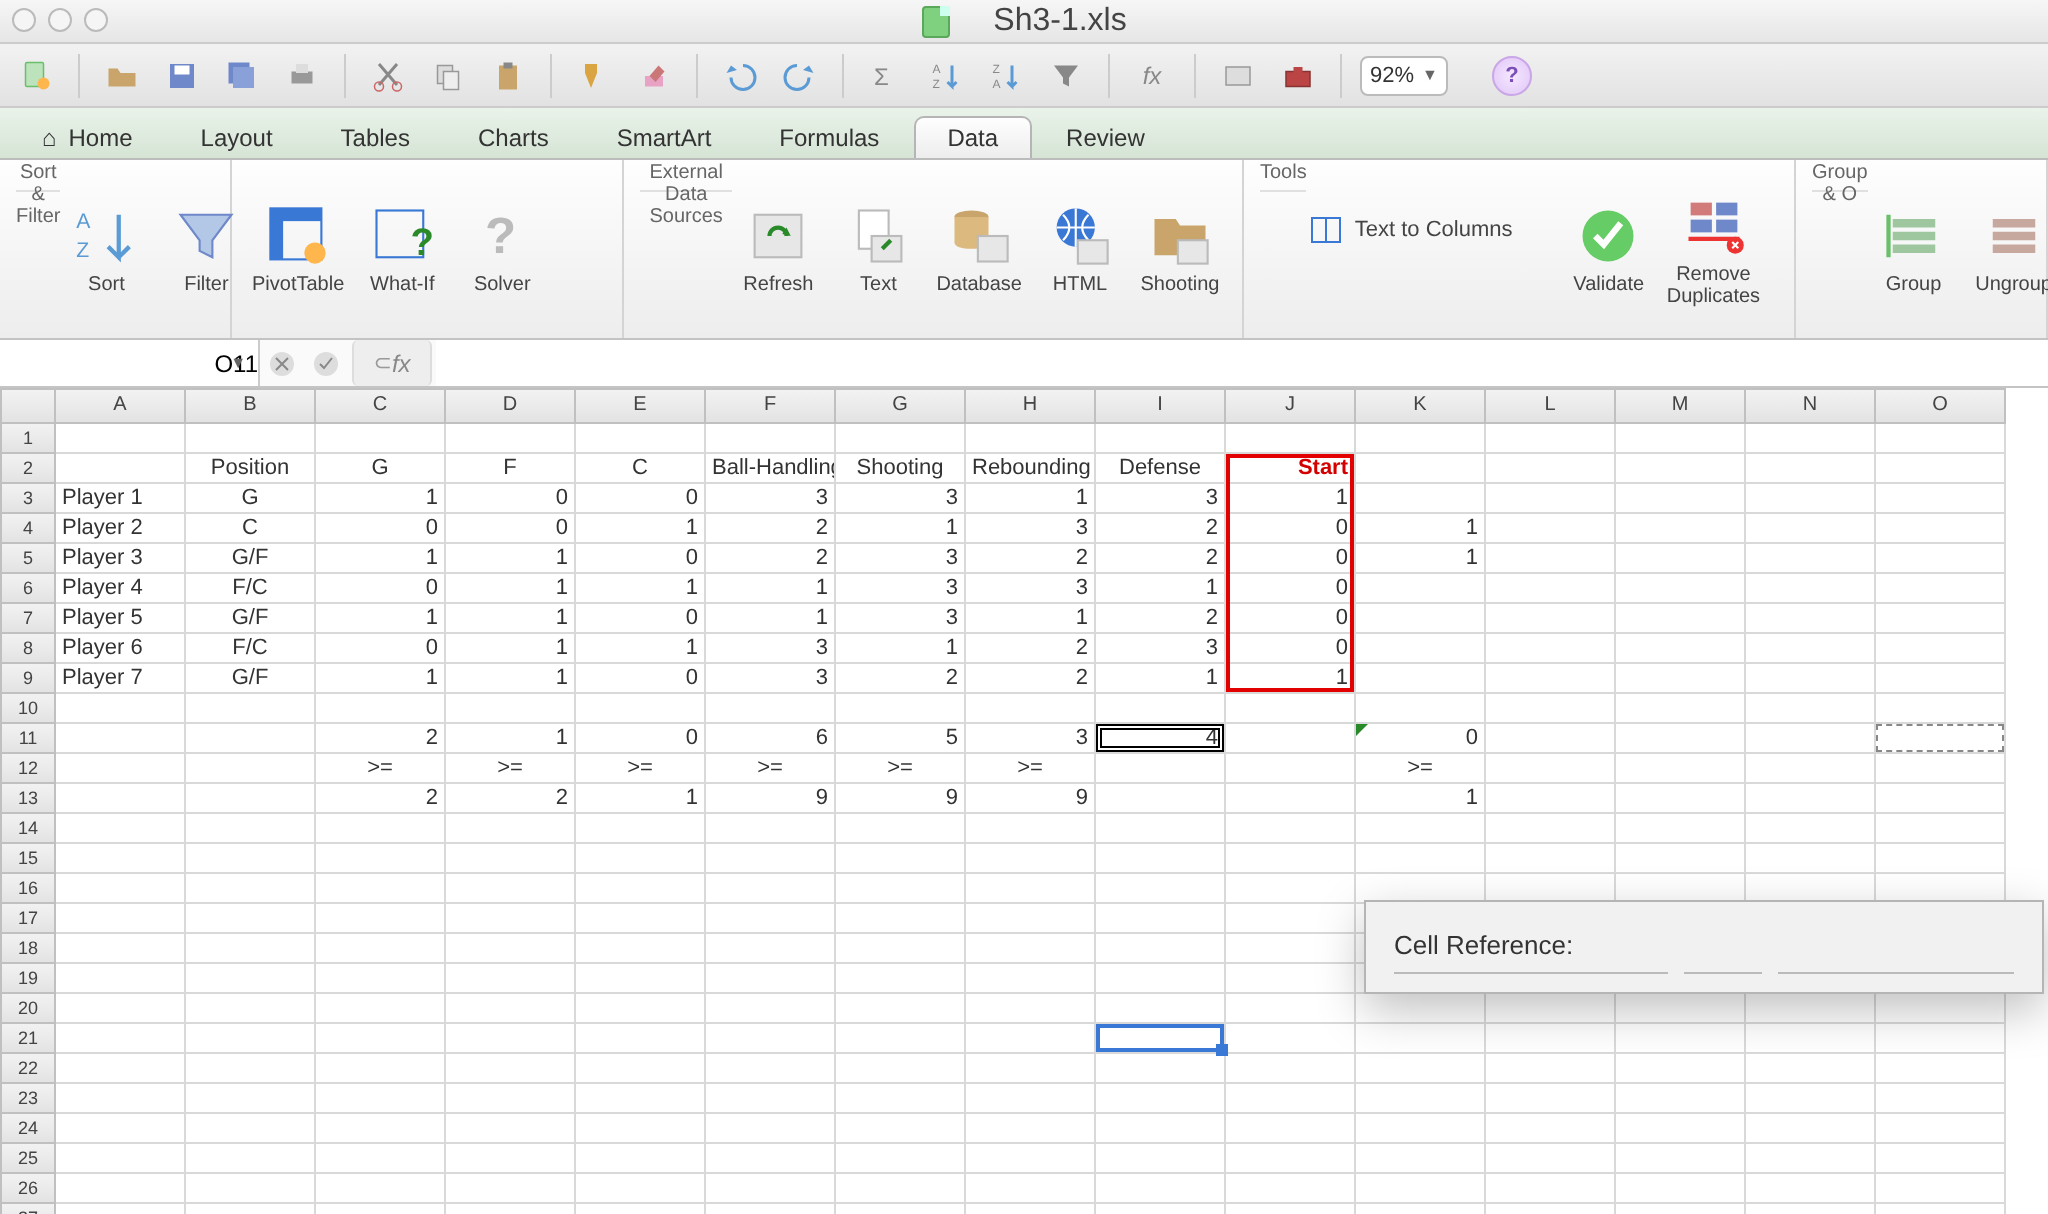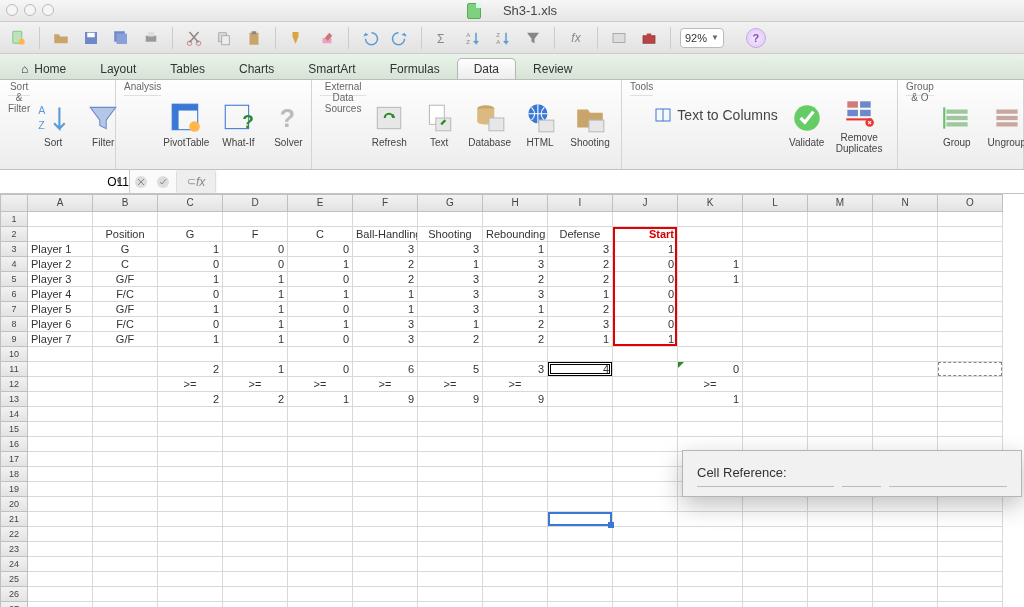--- a/index.html
+++ b/index.html
@@ -2,21 +2,21 @@
 <html><head>
 <meta charset="utf-8">
 <style>
 * { box-sizing: border-box; margin: 0; padding: 0; font-family: -apple-system, "Lucida Grande", Arial, sans-serif; }
 body { background: #fff; font-size: 11px; color: #333; overflow: hidden; width: 1024px; height: 607px; position: relative; }
 
 
 .titlebar { height: 22px; background: linear-gradient(#f6f6f6,#e6e6e6); border-bottom: 1px solid #ccc; display:flex; align-items:center; justify-content:center; position:relative;}
 .traffic { position:absolute; left:6px; top:4px; display:flex; gap:6px;}
 .traffic span{ width:12px; height:12px; border-radius:50%; border:1px solid #bbb; background:#f5f5f5;}
-.titlebar .file { display:flex; align-items:center; gap:22px; font-size:13px; color:#444;}
+.titlebar .file { display:flex; align-items:center; gap:22px; font-size:16px; color:#444;}
 .titlebar .icon-doc{ width:14px;height:16px;background:#7fd07f;border:1px solid #5aa85a;border-radius:2px;position:relative;}
 .titlebar .icon-doc::after{content:"";position:absolute;right:-1px;top:-1px;width:5px;height:5px;background:#cfe;}
 
 
 .qtb { height:32px; background:linear-gradient(#f2f2f2,#e2e2e2); border-bottom:1px solid #ccc; display:flex; align-items:center; padding:0 6px; gap:6px;}
 .qtb .qbtn{width:24px;height:24px;border:1px solid transparent;border-radius:4px;display:flex;align-items:center;justify-content:center;color:#777;}
 .qtb .qbtn svg{width:18px;height:18px;fill:#888;}
 .qtb .sep{width:1px;height:22px;background:#ccc;margin:0 3px;}
 .zoom{display:flex;align-items:center;border:1px solid #bbb;border-radius:4px;background:#fff;height:20px;padding:0 4px;font-size:11px;gap:4px;}
 .zoom .dd{font-size:8px;color:#666;}
@@ -30,21 +30,21 @@
 
 
 .ribbon{height:90px;background:linear-gradient(#fefefe,#ededed);border-bottom:1px solid #c3c3c3;display:flex;}
 .rgroup{border-right:1px solid #d4d4d4;padding:0 8px;display:flex;flex-direction:row;min-width:0;}
 .rgroup .ghead{height:16px;font-size:10px;color:#666;text-align:center;padding-top:1px;border-bottom:1px solid #e0e0e0;}
 .rgroup .gbody{flex:1;display:flex;align-items:center;gap:8px;padding:4px 2px;}
 .rbtn{display:flex;flex-direction:column;align-items:center;gap:2px;min-width:42px;cursor:pointer;}
 .rbtn .ric{width:34px;height:34px;display:flex;align-items:center;justify-content:center;}
 .rbtn .rlbl{font-size:10px;color:#444;text-align:center;line-height:11px;}
 .stackbtns{display:flex;flex-direction:column;gap:4px;}
-.minibtn{display:flex;align-items:center;gap:6px;font-size:14px;color:#444;cursor:pointer;margin-top:44px;}
+.minibtn{display:flex;align-items:center;gap:6px;font-size:11px;color:#444;cursor:pointer;margin-top:44px;}
 .minibtn .mic{width:16px;height:16px;}
 
 
 .fbar{height:24px;border-bottom:1px solid #c4c4c4;background:#fafafa;display:flex;align-items:center;}
 .namebox{width:130px;border-right:1px solid #ccc;height:100%;display:flex;align-items:center;justify-content:center;background:#fff;position:relative;}
 .namebox input{border:none;width:100%;text-align:right;font-size:12px;outline:none;}
 .namebox .dd{position:absolute;right:6px;font-size:8px;color:#666;}
 .fbbtn{width:22px;height:100%;display:flex;align-items:center;justify-content:center;color:#999;border-right:0;}
 .fx{font-style:italic;font-size:12px;color:#888;}
 .fbinput{flex:1;border:none;height:100%;padding:0 6px;font-size:12px;outline:none;background:#fff;}
@@ -270,21 +270,20 @@
           <div class="ric">
             <svg viewBox="0 0 32 32">
               <path d="M4 6h24l-9 12v8l-6-3v-5z" fill="#b3c7e6" stroke="#6e88c9"></path>
             </svg>
           </div>
           <div class="rlbl">Filter</div>
         </div>
     </div>
   </div>
   <div class="rgroup" style="width:196px">
-    <div class="ghead">Analysis</div>
     <div class="gbody">
       <div class="rbtn">
           <div class="ric">
             <svg viewBox="0 0 32 32">
               <rect x="3" y="3" width="24" height="24" fill="none" stroke="#3a78d6"></rect>
               <rect x="3" y="3" width="24" height="6" fill="#3a78d6"></rect>
               <rect x="3" y="3" width="6" height="24" fill="#3a78d6"></rect>
               <circle cx="24" cy="24" r="5" fill="#ffb74d"></circle>
             </svg>
           </div>

